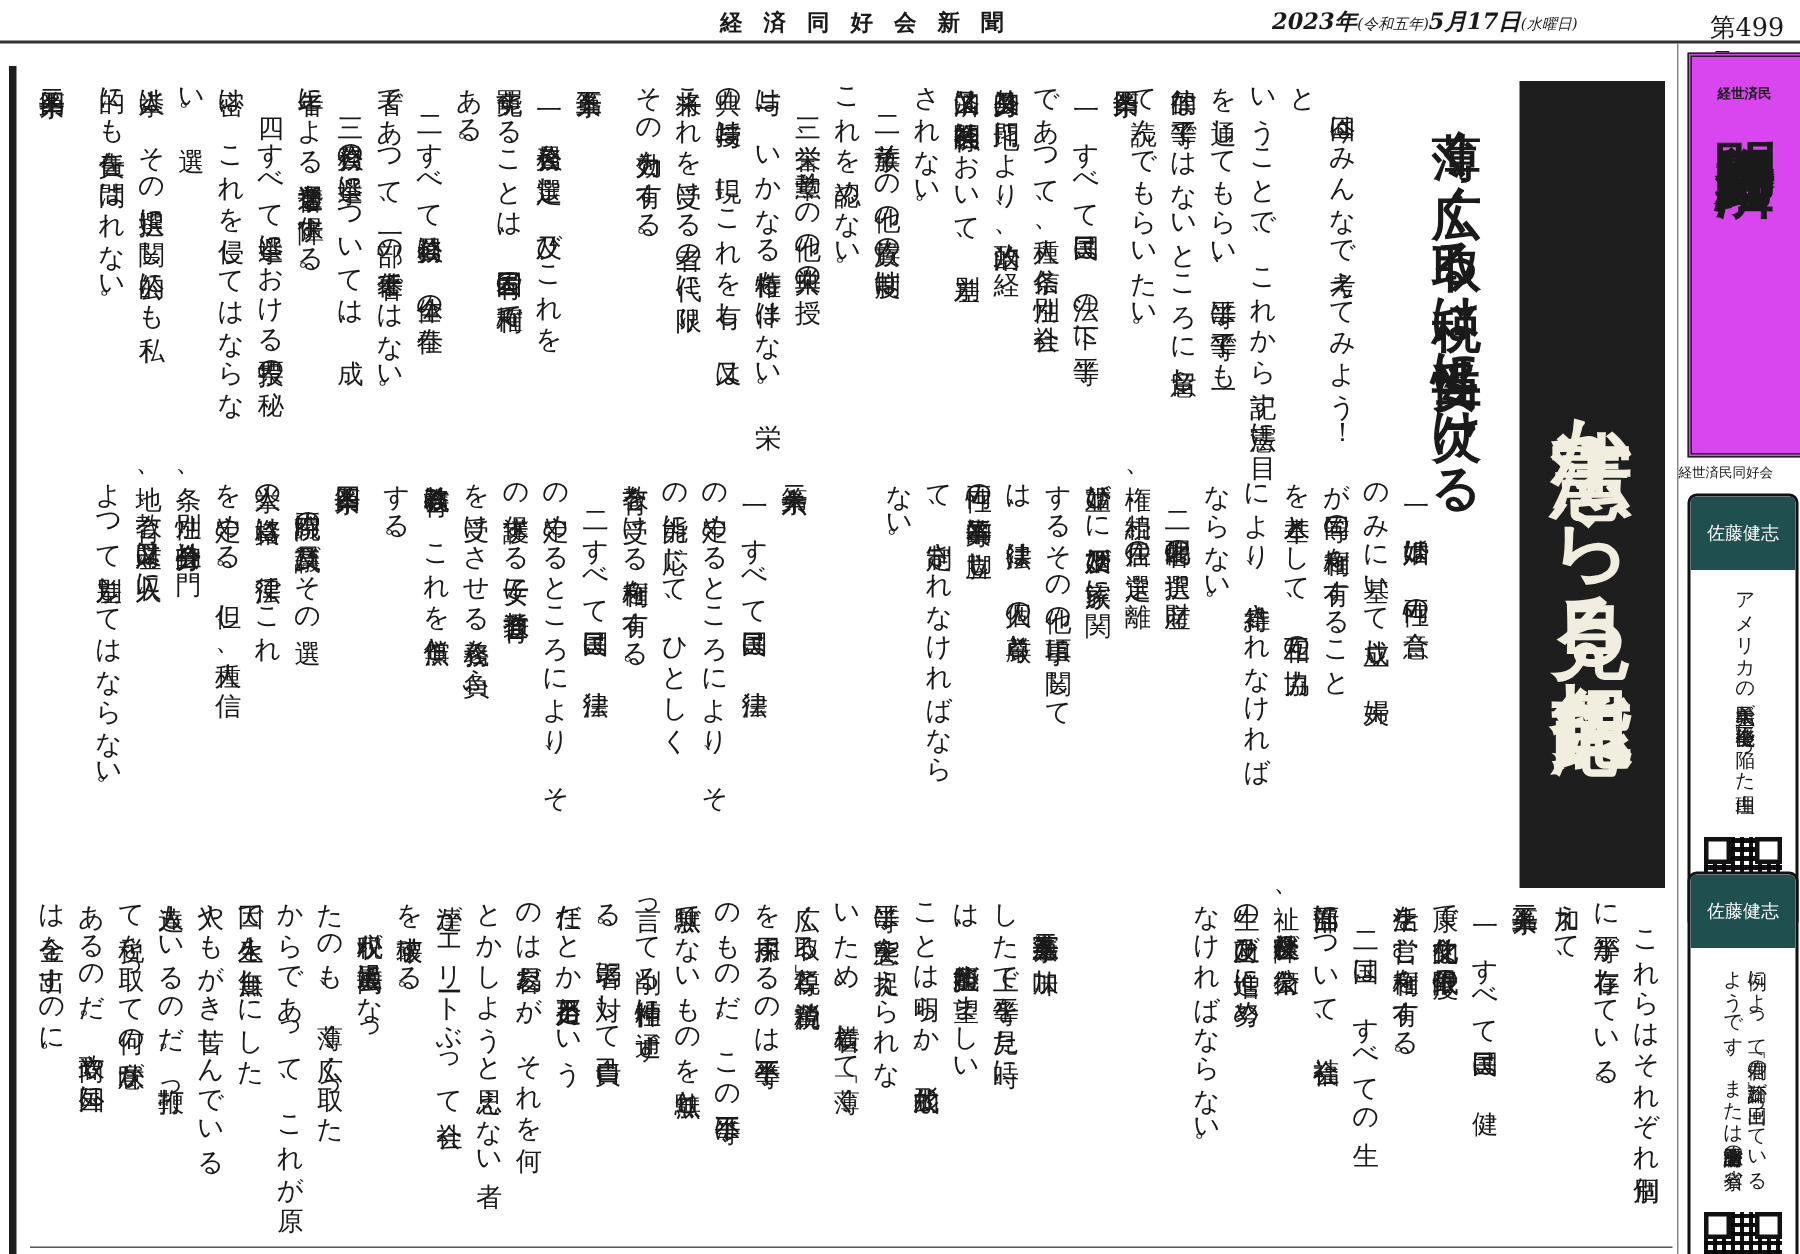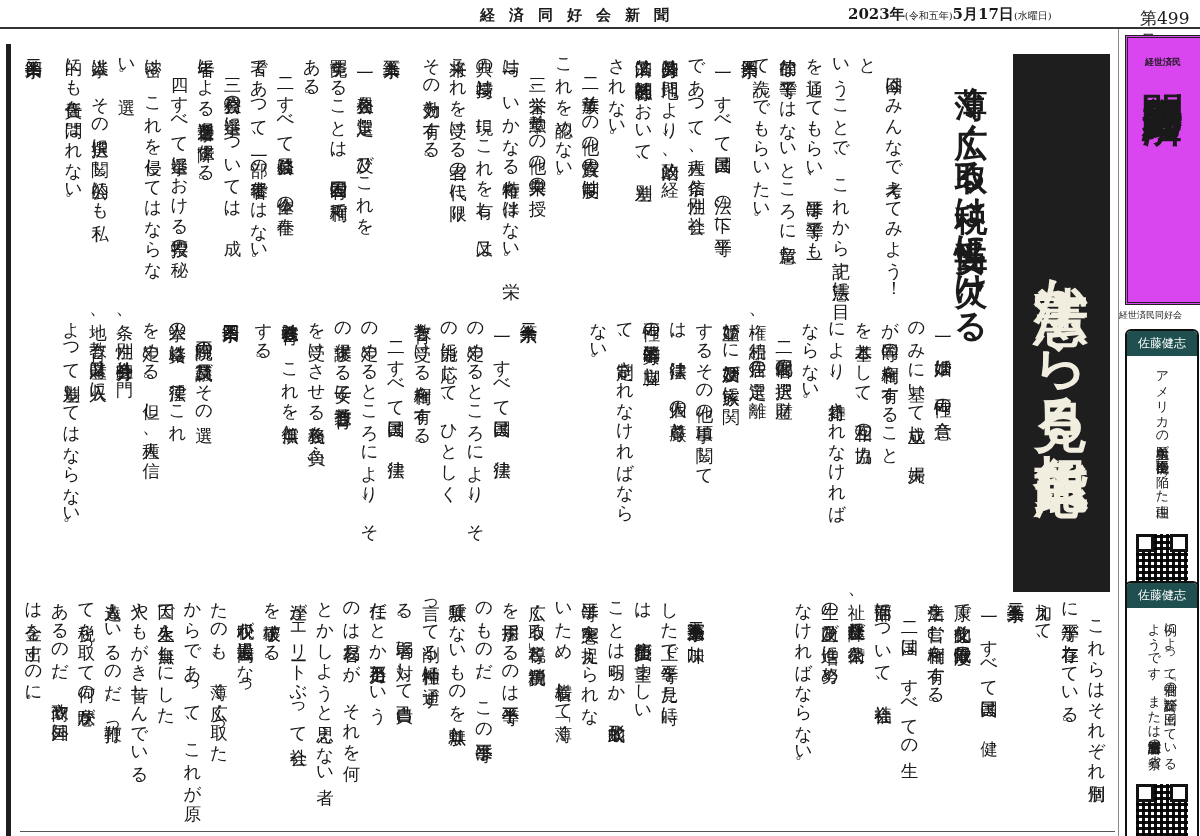--- a/index.html
+++ b/index.html
@@ -2,37 +2,37 @@
 <html><head>
 <meta charset="utf-8">
 <style>
   html, body { margin:0; padding:0; background:#ffffff; }
   body { width:1200px; height:836px; position:relative; overflow:hidden;
          font-family:"DejaVu Serif", "Liberation Serif", serif; color:#1a1a1a; }
 
   
   .masthead { position:absolute; left:0; top:0; width:1200px; height:27px; }
   .masthead-title { position:absolute; left:480px; top:6px; font-size:15px; letter-spacing:14px; font-weight:bold; }
-  .masthead-date { position:absolute; left:848px; top:5px; font-size:15px; font-weight:bold; }
+  .masthead-date { position:absolute; left:848px; top:5px; font-size:15px; font-weight:bold;font-style:italic; }
   .masthead-date small { font-size:10px; font-weight:normal; }
   .masthead-issue { position:absolute; left:1140px; top:7px; font-size:17px; }
   .masthead-rule { position:absolute; left:0; top:27px; width:1200px; height:2px; background:#333; }
 
   
   .left-bar { position:absolute; left:6px; top:44px; width:5px; height:792px; background:#1e1e1e; }
 
   
   .sidebar { position:absolute; left:1118px; top:29px; width:82px; height:807px; border-left:1px solid #888; }
   .logo-box { position:absolute; left:6px; top:6px; width:70px; height:264px; border:3px double #222; background:#d946ef;padding-left:14px; }
   .logo-small { position:absolute; left:0; top:18px; width:70px; text-align:center; font-size:9px; font-weight:bold; }
   .logo-big { position:absolute; left:10px; top:36px; width:50px; writing-mode:vertical-rl; font-size:40px; font-weight:bold; line-height:50px; letter-spacing:-2px; }
   .logo-org { position:absolute; left:0; top:280px; width:82px; text-align:left; font-family:"DejaVu Sans", sans-serif; font-size:9px; }
 
   .promo { position:absolute; left:6px; width:70px; border:2px solid #111; border-radius:6px; background:#fff; overflow:hidden; }
-  .promo-head { background:#1f4f4f; color:#fff; font-family:"DejaVu Sans", sans-serif; font-size:12px; text-align:center; padding:4px 0; }
+  .promo-head { background:#1f4f4f; color:#fff; font-family:"DejaVu Sans", sans-serif; font-size:12px; text-align:center; padding:16px 0; }
   .promo-body { writing-mode:vertical-rl; font-family:"DejaVu Sans", sans-serif; font-size:13px; line-height:16px; height:160px; padding:6px 8px; margin:0 auto; }
   .qr { width:52px; height:52px; margin:6px auto 8px; background:
         repeating-linear-gradient(90deg,#111 0 3px,#fff 3px 6px),
         repeating-linear-gradient(0deg,#111 0 3px,#fff 3px 6px);
         background-blend-mode:multiply; position:relative; }
   .qr::before, .qr::after { content:""; position:absolute; width:12px; height:12px; border:3px solid #111; background:#fff; }
   .qr::before { left:0; top:0; }
   .qr::after { right:0; top:0; }
 
   

